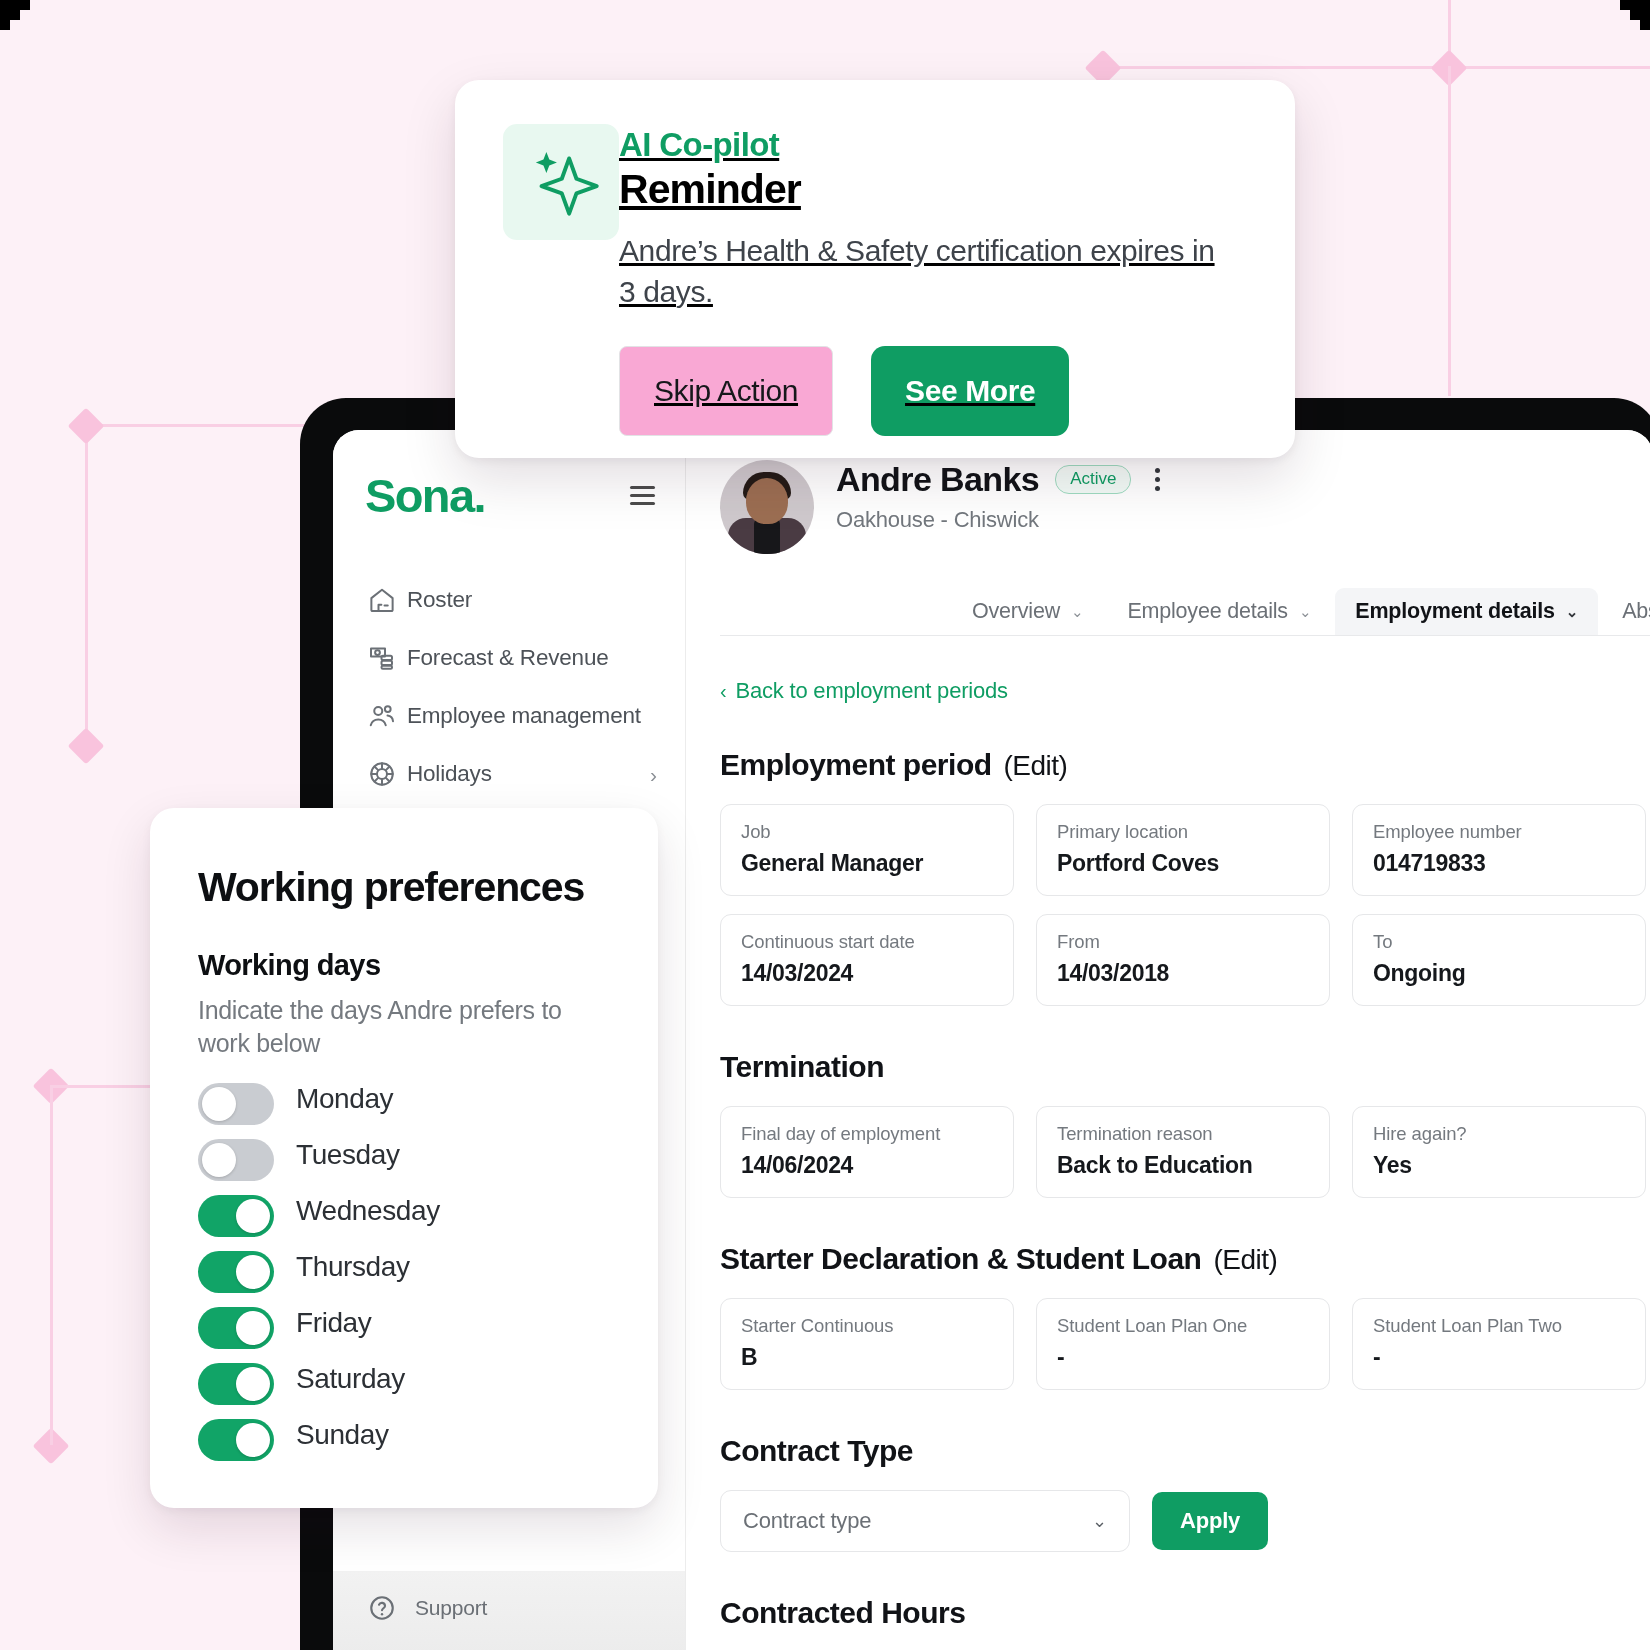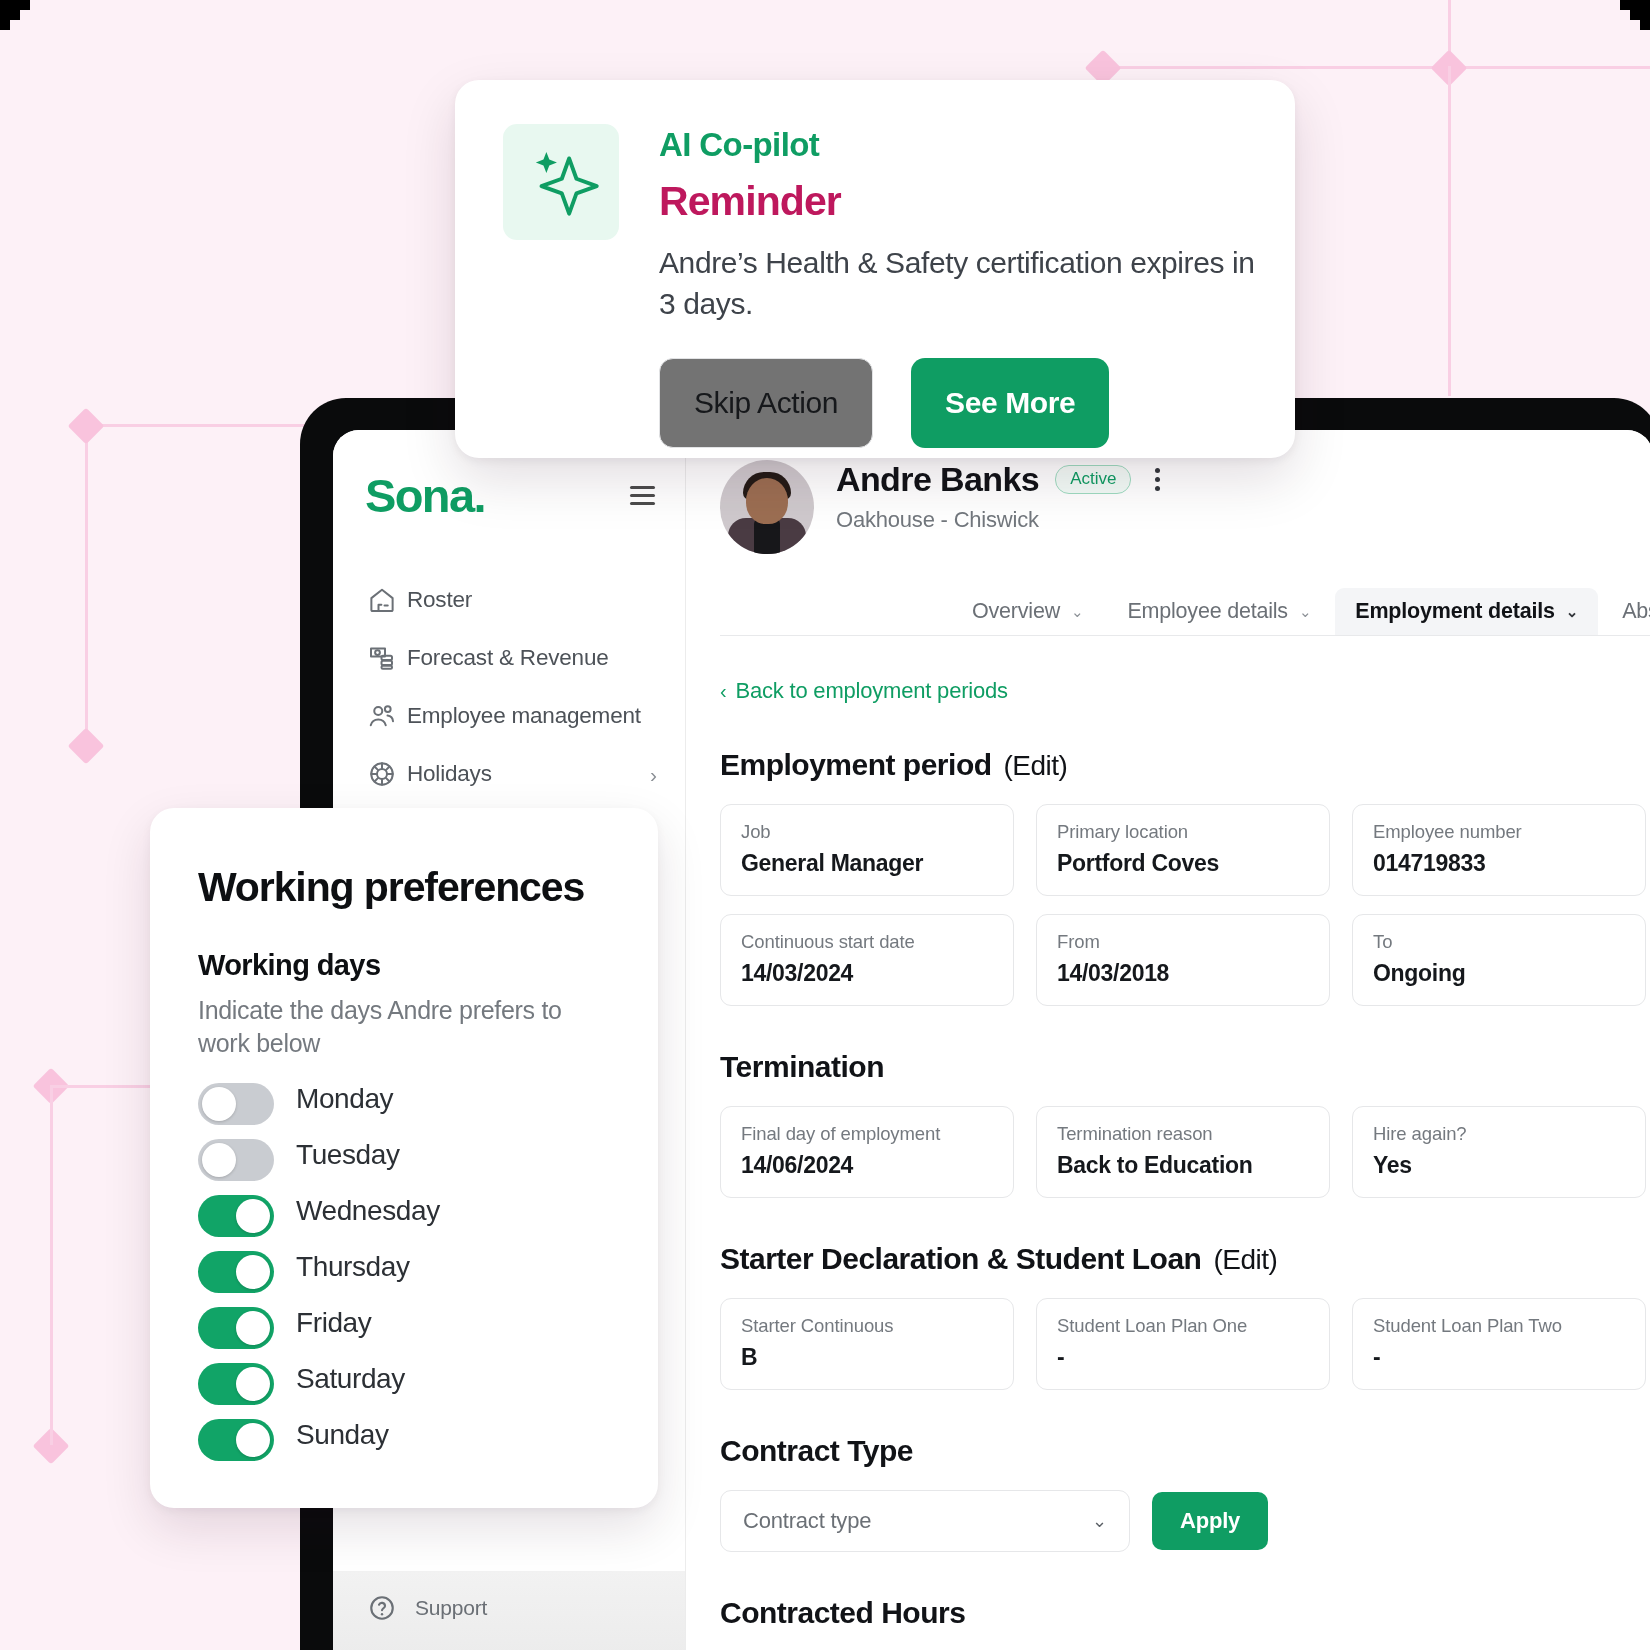--- a/index.html
+++ b/index.html
@@ -156,33 +156,33 @@
     background: #0f9d63; color: #fff; font-size: 22px; font-weight: 700;
     border: none; border-radius: 10px; padding: 0 28px; height: 58px; cursor: pointer;
     font-family: "Liberation Sans", sans-serif; letter-spacing: -0.2px;
   }
 
   
   #copilot-card {
     position: absolute; left: 455px; top: 80px; width: 840px; height: 378px;
     background: #fff; border-radius: 24px; padding: 44px 0 0 48px;
     box-shadow: 0 22px 54px rgba(40,10,30,.13), 0 3px 10px rgba(40,10,30,.06);
-    display: flex; gap: 40px;
+    display: flex;  text-decoration: underline;
   }
   #copilot-icon-box {
     width: 116px; height: 116px; flex: 0 0 116px; border-radius: 14px;
     background: #e8f8f0; display: flex; align-items: center; justify-content: center;
   }
   #copilot-body { padding-top: 2px; }
   #copilot-eyebrow { font-size: 33px; font-weight: 700; color: #0f9d63; letter-spacing: -0.6px; }
-  #copilot-title { font-size: 41px; font-weight: 700; color: #be185d; letter-spacing: -0.9px; margin-top: 14px; }
+  #copilot-title { font-size: 41px; font-weight: 700; color: #000000; letter-spacing: -0.9px; margin-top: 2px; }
   #copilot-msg { font-size: 30px; color: #3e434a; line-height: 1.35; margin-top: 18px; letter-spacing: -0.4px; max-width: 600px; }
   #copilot-actions { display: flex; gap: 38px; margin-top: 34px; }
   #skip-btn {
-    background: #737373; border: 1.5px solid #e2e3e5; border-radius: 14px;
+    background: #f9a8d4; border: 1.5px solid #e2e3e5; border-radius: 8px;
     font-size: 30px; color: #16181b; padding: 0 34px; height: 90px; cursor: pointer;
     font-family: "Liberation Sans", sans-serif; letter-spacing: -0.4px;
   }
   #see-more-btn {
     background: #0f9d63; border: none; border-radius: 14px; color: #fff;
     font-size: 30px; font-weight: 700; padding: 0 34px; height: 90px; cursor: pointer;
     font-family: "Liberation Sans", sans-serif; letter-spacing: -0.4px;
   }
 
   

